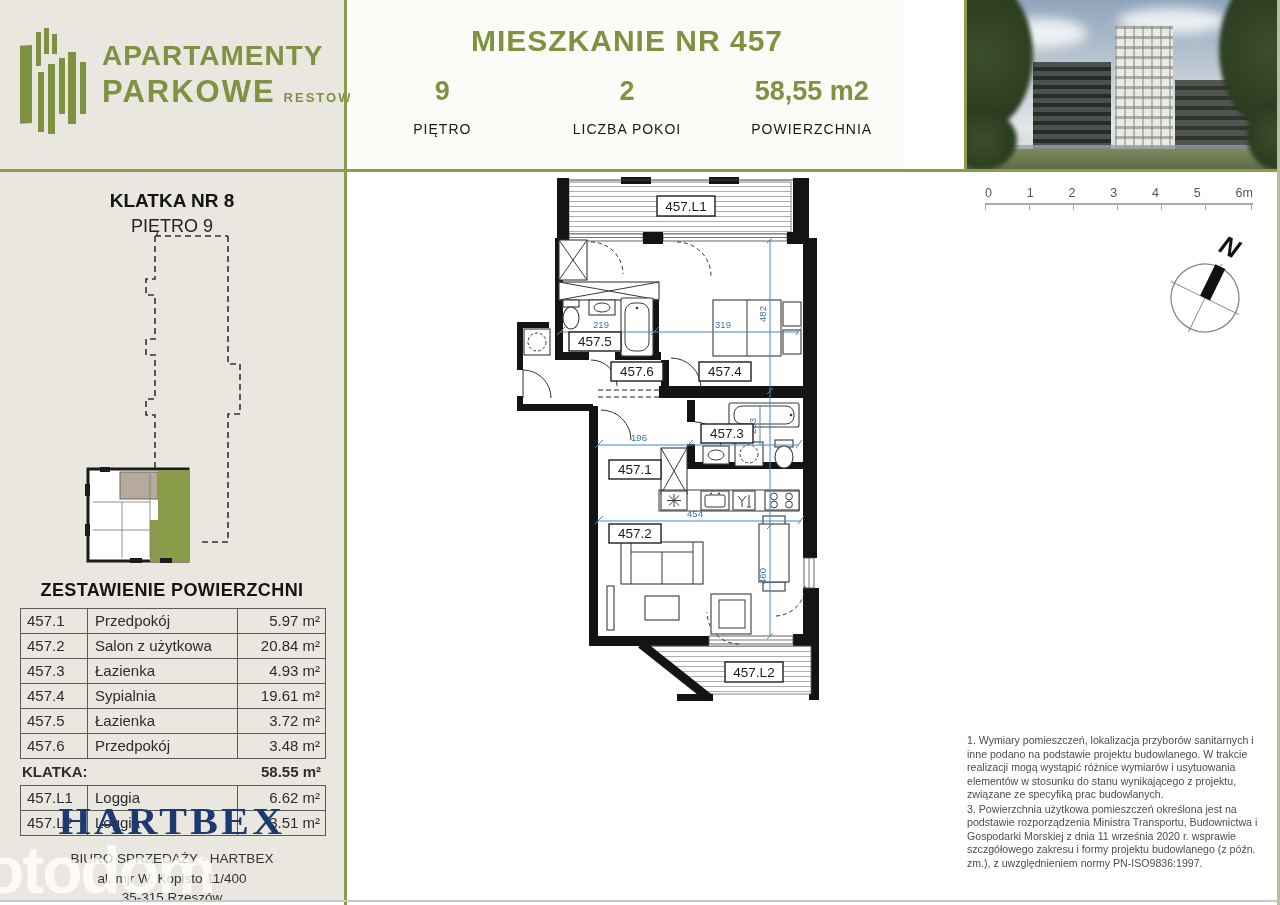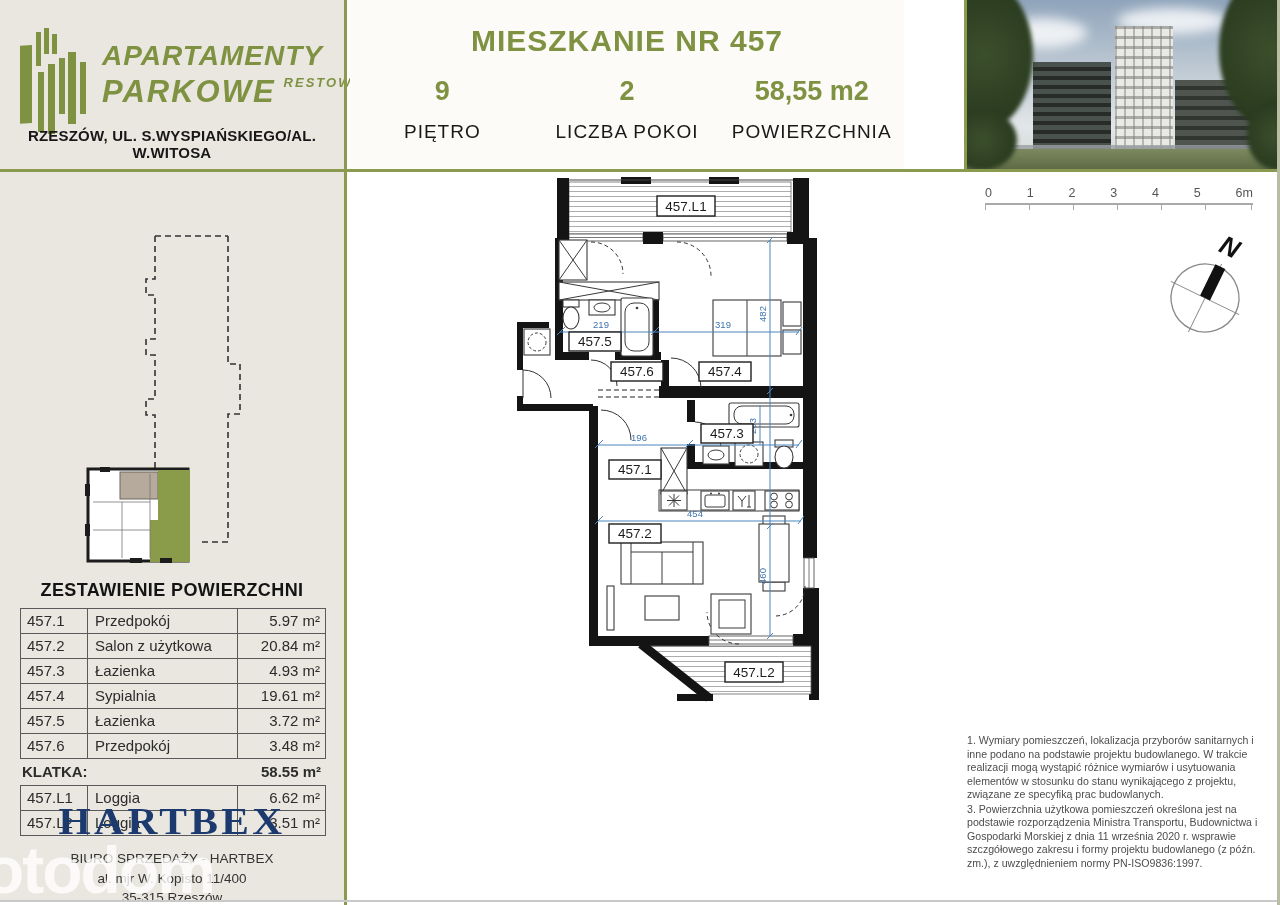--- a/index.html
+++ b/index.html
@@ -4,35 +4,35 @@
 <style>
   html,body{margin:0;padding:0;background:#777;}
   .page{position:relative;width:1280px;height:905px;background:#ffffff;overflow:hidden;
         font-family:"Liberation Sans",sans-serif;color:#1d1d1d;}
   
   .gline{position:absolute;background:#8a9a4e;z-index:30;}
   .bottomline{position:absolute;left:0;top:900px;width:1280px;height:2px;background:#c9c9c9;z-index:30;}
   .rightline{position:absolute;left:1277px;top:0;width:3px;height:905px;background:#b9bda4;z-index:30;}
   
   .brand{position:absolute;left:0;top:0;width:344px;height:169px;background:#eae7e0;}
-  .brand-row{position:absolute;left:18px;top:28px;display:flex;align-items:flex-start;font-style:italic;}
+  .brand-row{position:absolute;left:18px;top:28px;display:flex;align-items:flex-start;}
   .brand-mark{width:74px;height:110px;}
   .brand-text{margin-left:10px;padding-top:14px;line-height:1;}
   .brand-l1{font-size:28px;font-weight:bold;letter-spacing:1px;color:#7e9242;}
-  .brand-l2{font-size:31px;font-weight:bold;letter-spacing:2px;color:#7e9242;margin-top:6px;display:flex;}
+  .brand-l2{font-size:31px;font-weight:bold;letter-spacing:2px;color:#7e9242;margin-top:6px;display:flex;align-items:flex-end;}
   .brand-suffix{font-size:13px;letter-spacing:2px;color:#7e9242;font-weight:bold;margin-left:8px;margin-bottom:3px;}
   .brand-address{position:absolute;left:0;bottom:8px;width:344px;text-align:center;
                  font-size:15px;font-weight:bold;color:#171717;letter-spacing:.2px;}
   
   .head-center{position:absolute;left:350px;top:0;width:554px;height:169px;background:#fcfbf8;}
   .head-title{margin-top:24px;text-align:center;font-size:30px;font-weight:bold;color:#7e9242;letter-spacing:1px;}
   .stats{display:flex;margin-top:18px;}
   .stat{flex:1;text-align:center;}
   .stat-value{font-size:27px;font-weight:bold;color:#7e9242;}
-  .stat-label{margin-top:14px;font-size:19px;color:#191919;letter-spacing:1px;}
+  .stat-label{margin-top:14px;font-size:14px;color:#191919;letter-spacing:1px;}
   
   .photo{position:absolute;left:967px;top:0;width:313px;height:169px;overflow:hidden;
          background:linear-gradient(180deg,#8fa4bb 0%,#c3cdd6 45%,#e2e6e9 75%,#cfd4cf 100%);}
   .cloud{position:absolute;background:rgba(255,255,255,.8);border-radius:50%;filter:blur(6px);}
   .bldg{position:absolute;}
   .b-left{left:66px;top:62px;width:78px;height:102px;
           background:repeating-linear-gradient(180deg,#4a524d 0 5px,#272c29 5px 9px);}
   .b-mid{left:148px;top:26px;width:58px;height:138px;background:#e9e9e6;
          background-image:repeating-linear-gradient(180deg,rgba(120,120,115,.55) 0 3px,transparent 3px 10px),
                           repeating-linear-gradient(90deg,rgba(120,120,115,.45) 0 2px,transparent 2px 9px);}
@@ -112,21 +112,20 @@
         </g>
       </svg>
       <div class="brand-text">
         <div class="brand-l1">APARTAMENTY</div>
         <div class="brand-l2">
           <span>PARKOWE</span>
           <span class="brand-suffix">RESTOWER</span>
         </div>
       </div>
     </div>
-    <div class="brand-address">RZESZÓW, UL. S.WYSPIAŃSKIEGO/AL. W.WITOSA</div>
   </div>
 
   <div class="head-center">
     <div class="head-title">MIESZKANIE NR 457</div>
     <div class="stats">
       <div class="stat">
         <div class="stat-value">9</div>
         <div class="stat-label">PIĘTRO</div>
       </div>
       <div class="stat">
@@ -149,20 +148,22 @@
     <div class="road"></div>
     <div class="ground"></div>
     <div class="tree" style="left:-34px;top:-20px;width:100px;height:150px;"></div>
     <div class="tree" style="left:252px;top:-30px;width:110px;height:160px;"></div>
     <div class="tree" style="left:-20px;top:110px;width:70px;height:60px;"></div>
     <div class="tree" style="left:280px;top:100px;width:60px;height:70px;"></div>
   </div>
 
   <div class="sidebar">
     <div class="klatka">
+      <div class="b">KLATKA NR 8</div>
+      <div class="r">PIĘTRO 9</div>
     </div>
 
     <svg class="minimap" width="345" height="350" viewBox="0 0 345 350">
       <g fill="none" stroke="#333" stroke-width="1.6" stroke-dasharray="6 4">
         <path d="M155,12 H228"></path>
         <path d="M228,12 V140 h12 v50 h-12 V318 H202"></path>
         <path d="M155,12 V55 h-9 v16 h9 V115 h-9 v16 h9 V175 h-9 v16 h9 V245"></path>
       </g>
       <g>
         <rect x="88" y="245" width="100" height="92" fill="#ffffff" stroke="#1c1c1c" stroke-width="3"></rect>

